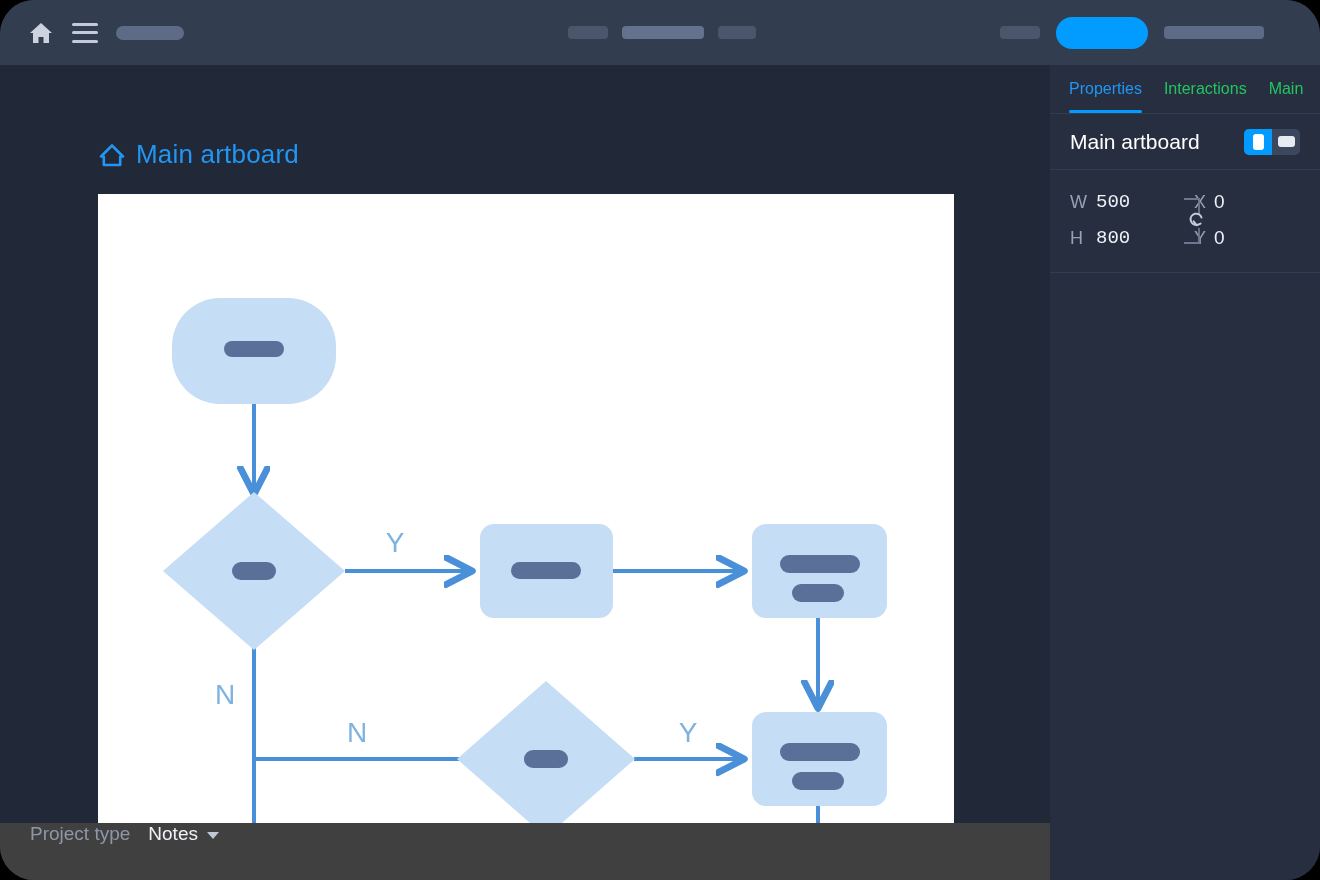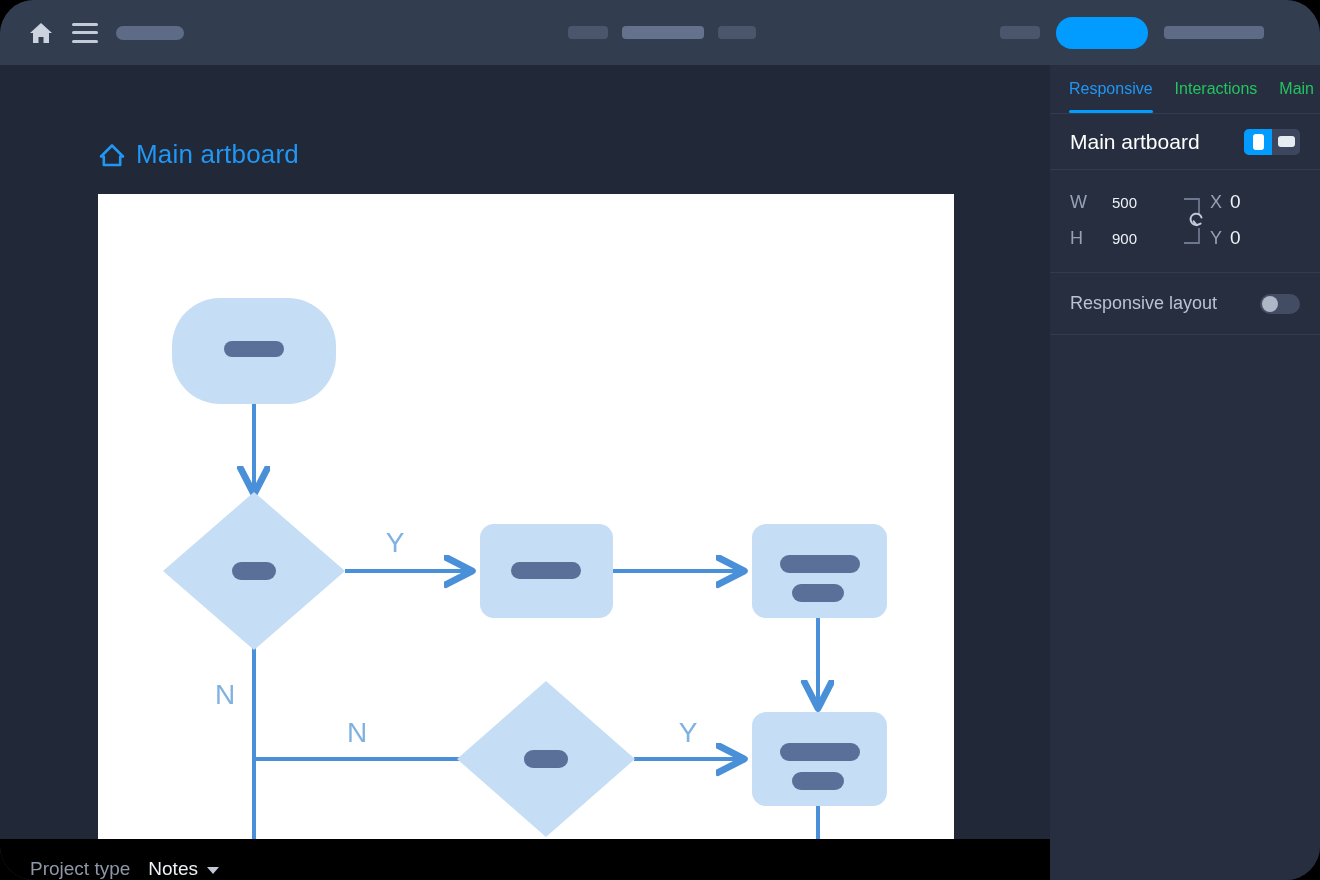--- a/index.html
+++ b/index.html
@@ -128,24 +128,24 @@
     background: #ffffff;
     overflow: hidden;
   }
   .artboard svg { display: block; }
 
   
   .bottom-bar {
     position: absolute;
     left: 0; bottom: 0;
     width: 1050px;
-    height: 41px;
-    background: #000000;
-    display: flex;
-    align-items: flex-end;
+    height: 57px;
+    background: #404040;
+    display: flex;
+    align-items: flex-start;
     padding-left: 30px;
     box-sizing: border-box;
     gap: 18px;
   }
   .bottom-label {
     color: #8e97a8;
     font-size: 19px;
   }
   .dropdown {
     display: flex;
@@ -249,23 +249,24 @@
     align-items: center;
     height: 36px;
   }
   .dim-key {
     color: #97a1b3;
     font-size: 18px;
     width: 22px;
   }
   .dim-val {
     color: #eef2f7;
-    font-size: 15px;
-    margin-left: 20px;
+    font-size: 19px;
+    margin-left: 4px;
     width: 76px;
+    font-family: Liberation Mono, monospace;
   }
   .dim-key2 {
     color: #97a1b3;
     font-size: 18px;
     width: 20px;
     margin-left: 22px;
   }
   .dim-val2 {
     color: #eef2f7;
     font-size: 19px;
@@ -419,21 +420,21 @@
       <span class="dropdown">
         <span>Notes</span>
         <span class="chev"></span>
       </span>
     </div>
   </div>
 
   <div class="panel">
 
     <div class="panel-tabs">
-      <span class="tab active">Responsive</span>
+      <span class="tab active">Properties</span>
       <span class="tab">Interactions</span>
       <span class="tab">Main</span>
     </div>
 
     <div class="panel-row panel-title-row">
       <span class="panel-title">Main artboard</span>
       <span class="orient-toggle">
         <span class="orient-half on">
           <span class="glyph-portrait"></span>
         </span>
@@ -445,33 +446,27 @@
 
     <div class="dims">
       <div class="dim-line">
         <span class="dim-key">W</span>
         <span class="dim-val">500</span>
         <span class="dim-key2">X</span>
         <span class="dim-val2">0</span>
       </div>
       <div class="dim-line">
         <span class="dim-key">H</span>
-        <span class="dim-val">900</span>
+        <span class="dim-val">800</span>
         <span class="dim-key2">Y</span>
         <span class="dim-val2">0</span>
       </div>
       <svg class="link-bracket" viewBox="0 0 30 54">
         <path d="M2,5 L17,5 L17,20" fill="none" stroke="#6d7890" stroke-width="1.8"></path>
         <path d="M2,49 L17,49 L17,34" fill="none" stroke="#6d7890" stroke-width="1.8"></path>
         <path d="M19.5,23.5 a5.6,5.6 0 1 0 -5.3,7.4" fill="none" stroke="#c3cbd9" stroke-width="2" stroke-linecap="round"></path>
         <path d="M11.6,27.4 L14.6,31.2 L18.6,29.6" fill="none" stroke="#c3cbd9" stroke-width="2" stroke-linecap="round" stroke-linejoin="round"></path>
       </svg>
     </div>
 
-    <div class="panel-row row-responsive">
-      <span class="panel-label">Responsive layout</span>
-      <span class="switch">
-        <span class="knob"></span>
-      </span>
-    </div>
 
   </div>
 </div>
 
 </body></html>

